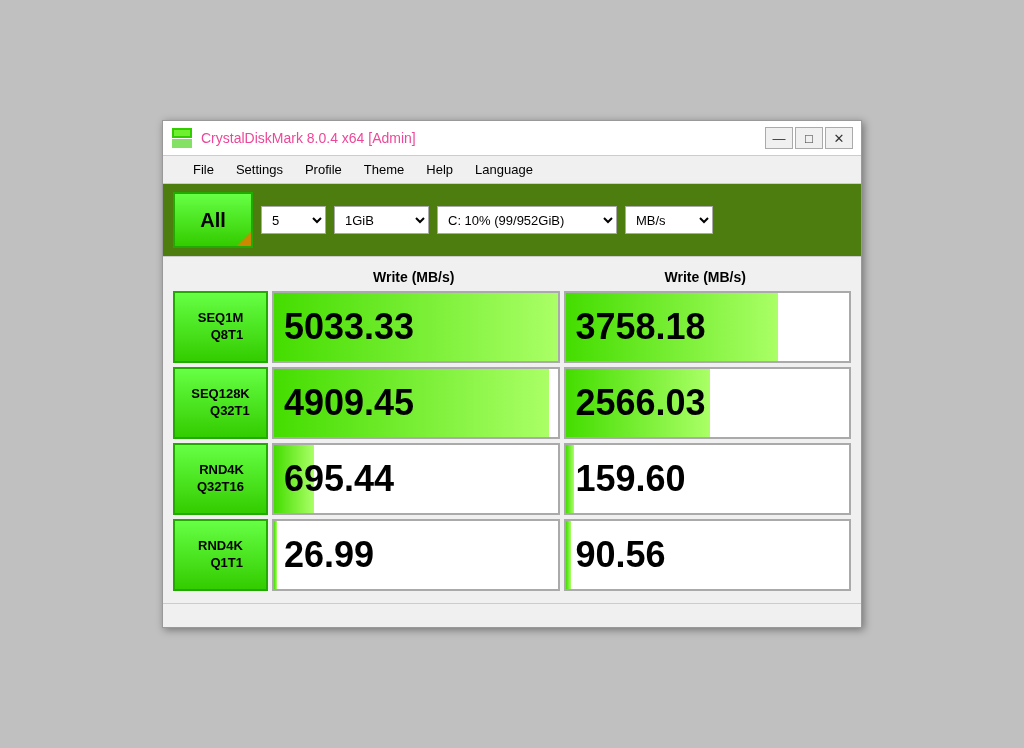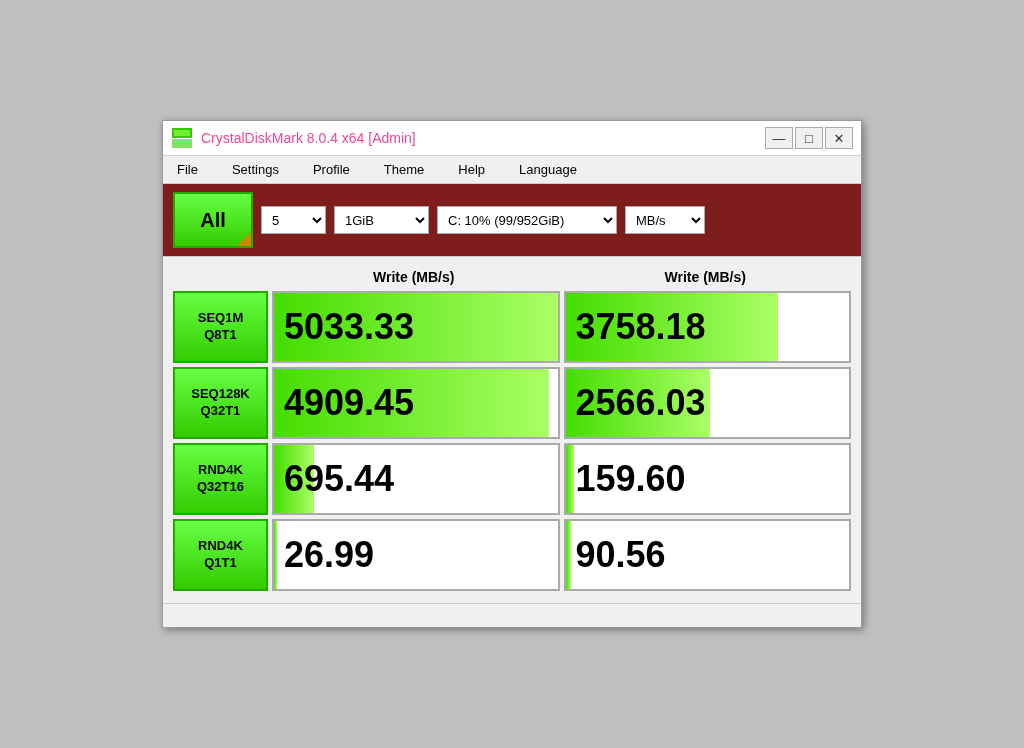--- a/index.html
+++ b/index.html
@@ -51,32 +51,32 @@
       cursor: pointer;
       font-size: 13px;
       display: flex;
       align-items: center;
       justify-content: center;
       color: #333;
     }
     .menu-bar {
       background: #f0f0f0;
       display: flex;
-      padding: 2px 4px;
+      padding: 2px 20px;
       border-bottom: 1px solid #ccc;
-      gap: 14px;
+      gap: 2px;
     }
     .menu-item {
       padding: 4px 10px;
       font-size: 13px;
       cursor: pointer;
       color: #000;
     }
     .toolbar {
-      background: #7f1d1d;
+      background: #4d7c0f;
       padding: 8px 10px;
       display: flex;
       align-items: center;
       gap: 8px;
       border-bottom: 1px solid #ccc;
     }
     .all-btn {
       background: linear-gradient(to bottom, #66ff44, #33cc00);
       border: 2px solid #22aa00;
       color: #000;
@@ -105,21 +105,21 @@
       height: 28px;
       border: 1px solid #aaa;
       background: #fff;
       font-size: 13px;
       padding: 2px 6px;
       cursor: pointer;
     }
     .dropdown-5 { width: 65px; }
     .dropdown-1gib { width: 95px; }
     .dropdown-drive { width: 180px; }
-    .dropdown-unit { width: 80px; }
+    .dropdown-unit { width: 88px; }
     .main-content {
       padding: 8px 10px;
     }
     .results-header {
       display: grid;
       grid-template-columns: 95px 1fr 1fr;
       margin-bottom: 2px;
     }
     .header-cell {
       text-align: center;
@@ -134,21 +134,21 @@
       gap: 4px;
     }
     .row-label {
       background: linear-gradient(to bottom, #66ff44, #33cc00);
       border: 2px solid #22aa00;
       display: flex;
       align-items: center;
       justify-content: center;
       font-size: 13px;
       font-weight: bold;
-      text-align: center;
+      text-align: right;
       line-height: 1.3;
       min-height: 72px;
     }
     .result-cell {
       border: 2px solid #aaa;
       background: #fff;
       display: flex;
       align-items: center;
       justify-content: flex-start;
       padding: 4px 10px;

